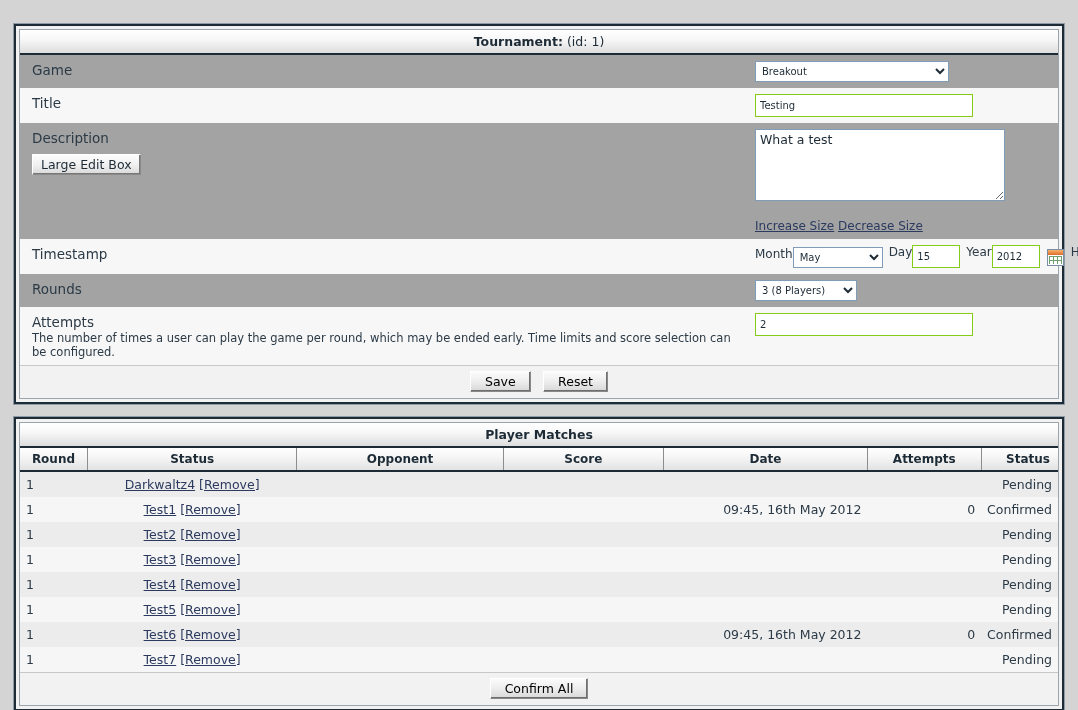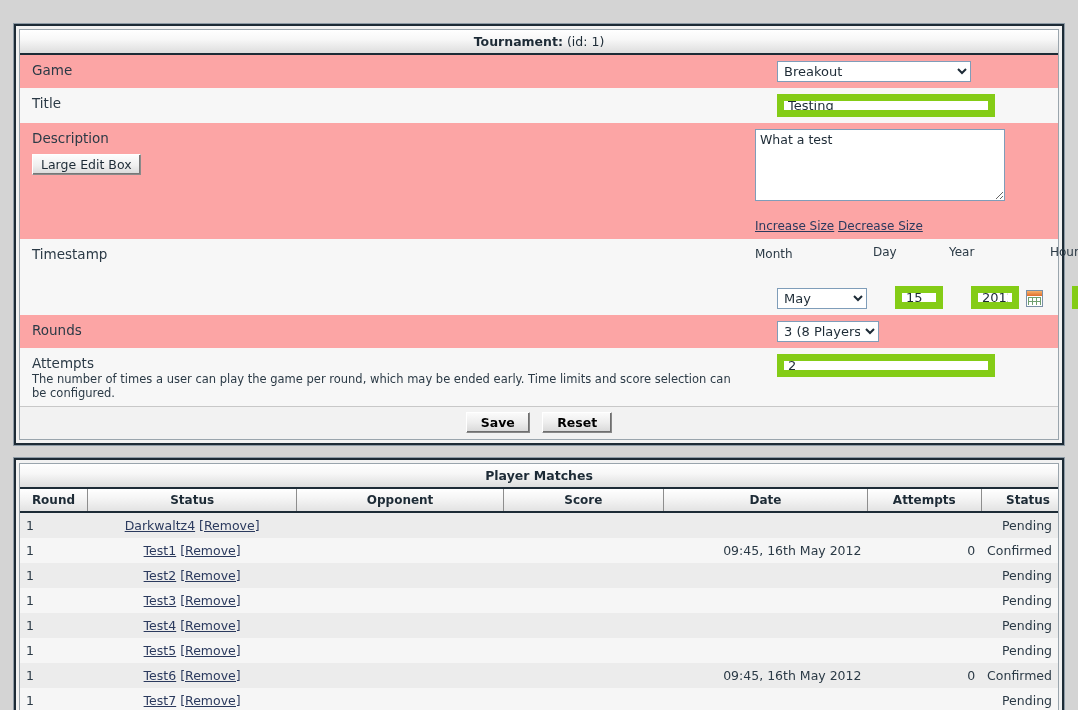--- a/index.html
+++ b/index.html
@@ -45,21 +45,21 @@
   .titlebar b { font-weight: bold; }
   .titlebar .sub { font-weight: normal; }
 
   
   .form-row {
     display: flex;
     align-items: flex-start;
     min-height: 30px;
     padding: 0;
   }
-  .form-row.alt  { background: #fca5a5; }
+  .form-row.alt  { background: #a3a3a3; }
   .form-row.norm { background: #f7f7f7; }
 
   .row-label {
     flex: 0 0 735px;
     padding: 7px 0 6px 12px;
     box-sizing: border-box;
   }
   .row-label .lab {
     font-size: 13.5px;
     color: #2b3a46;
@@ -73,27 +73,26 @@
     max-width: 700px;
   }
   .row-field {
     flex: 1 1 auto;
     padding: 6px 0 6px 0;
   }
 
   
   select.win, input.win {
     font-family: "DejaVu Sans", sans-serif;
-    font-size: 13px;
+    font-size: 10px;
     color: #1d2b36;
     box-sizing: border-box;
-    margin-left: 22px;
   }
   input.win {
-    border: 7px solid #84cc16;
+    border: 1px solid #84cc16;
     background: #ffffff;
     padding: 2px 4px;
     height: 23px;
   }
   select.win {
     border: 1px solid #7f9db9;
     background: #ffffff;
     height: 21px;
     padding: 1px 2px;
   }
@@ -123,21 +122,21 @@
   }
 
   .size-links { margin-top: 15px; font-size: 12px; }
   a.link {
     color: #2b3a5e;
     text-decoration: underline;
   }
 
   
   .ts-group { display: flex; align-items: flex-end; gap: 6px; }
-  .ts-item { display: flex; flex-direction: column; gap: 25px; }
+  .ts-item { display: flex; flex-direction: row; }
   .ts-item .cap {
     font-size: 12px;
     color: #2b3a46;
     margin-bottom: 2px;
     line-height: 14px;
   }
   .cal-icon {
     width: 17px; height: 17px;
     margin: 0 1px 2px 1px;
     border: 1px solid #7a8fa6;
@@ -162,21 +161,21 @@
   
   .btnbar {
     text-align: center;
     padding: 5px 0 6px 0;
     background: #f2f2f2;
     border-top: 1px solid #c8c8c8;
   }
   button.win {
     font-family: "DejaVu Sans", sans-serif;
     font-size: 12.5px;
-    font-weight: bold;
+    font-weight: normal;
     color: #000000;
     background: linear-gradient(to bottom, #fbfbfb 0%, #ededed 50%, #d8d8d8 100%);
     border: 1px solid #888888;
     border-top-color: #ffffff;
     border-left-color: #ffffff;
     box-shadow: inset -1px -1px 0 #6f6f6f;
     padding: 2px 14px;
     cursor: pointer;
   }
   button.plain {

